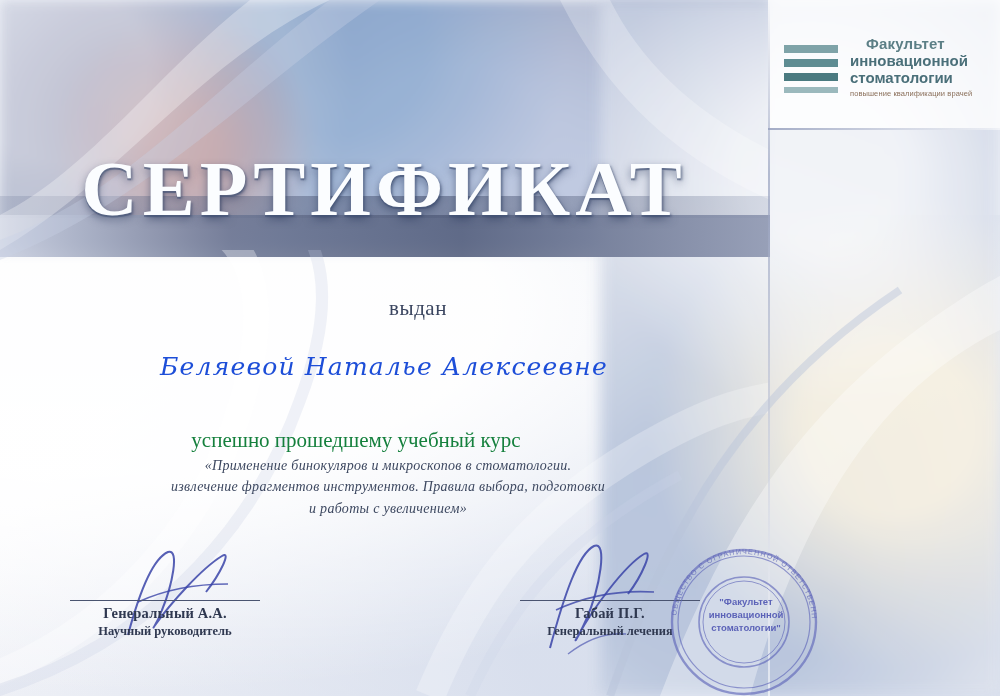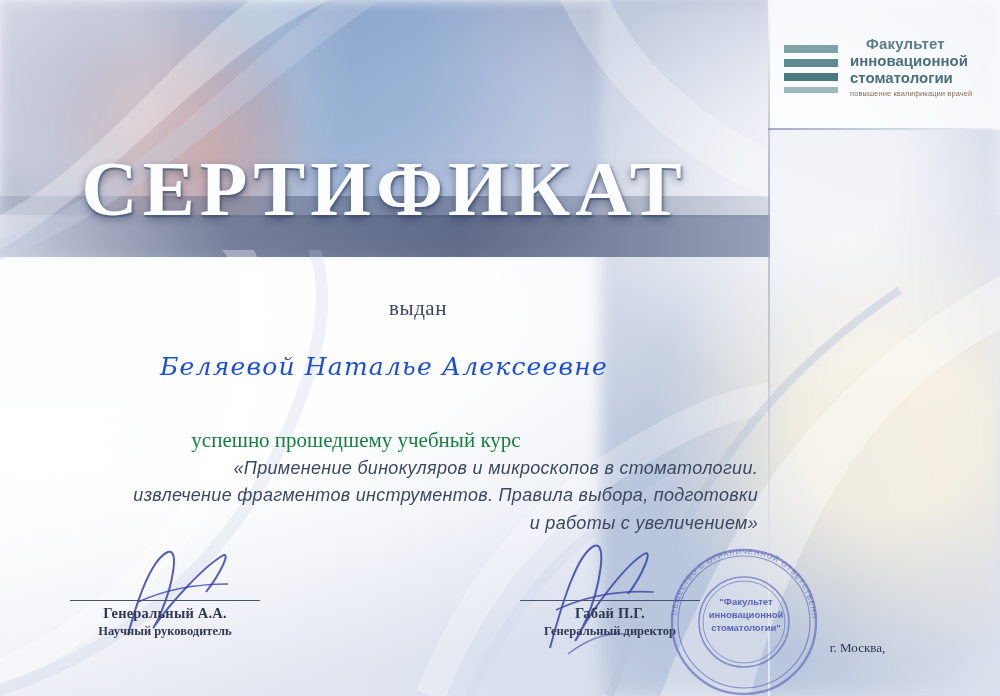--- a/index.html
+++ b/index.html
@@ -175,24 +175,24 @@
     left: 0; top: 428px;
     width: 712px;
     text-align: center;
     font-size: 21px;
     color: #15803d;
   }
   .course-title {
     position: absolute;
     left: 18px; top: 455px;
     width: 740px;
-    text-align: right;
-    font-family: Liberation Sans, sans-serif;
+    text-align: center;
+    font-family: Liberation Serif, serif;
     font-style: italic;
-    font-size: 18px;
+    font-size: 14px;
     line-height: 1.52;
     color: #3d4860;
     letter-spacing: .3px;
   }
 
   
   .sig-block {
     position: absolute;
     text-align: center;
     font-family: "Liberation Serif", serif;
@@ -332,21 +332,21 @@
 
   <div class="sig-block" id="sig-left">
     <div class="rule"></div>
     <div class="name">Генеральный А.А.</div>
     <div class="role">Научный руководитель</div>
   </div>
 
   <div class="sig-block" id="sig-right">
     <div class="rule"></div>
     <div class="name">Габай П.Г.</div>
-    <div class="role">Генеральный директор</div>
+    <div class="role">Генеральный лечения</div>
   </div>
 
   <svg class="stamp" viewBox="0 0 168 148">
     <g opacity=".62" fill="none" stroke="#5c63b8">
       <circle cx="84" cy="74" r="72" stroke-width="2.4"></circle>
       <circle cx="84" cy="74" r="66" stroke-width="1.2"></circle>
       <circle cx="84" cy="74" r="45" stroke-width="1.6"></circle>
       <circle cx="84" cy="74" r="41" stroke-width="1"></circle>
     </g>
     <defs>
@@ -358,16 +358,15 @@
     </text>
   </svg>
 
   <div class="stamp-text">
     <div>"Факультет</div>
     <div>инновационной</div>
     <div>стоматологии"</div>
   </div>
 
   <div class="place-date">
-    <div>г. Москва,</div>
   </div>
 
 </div>
 
 </body></html>

